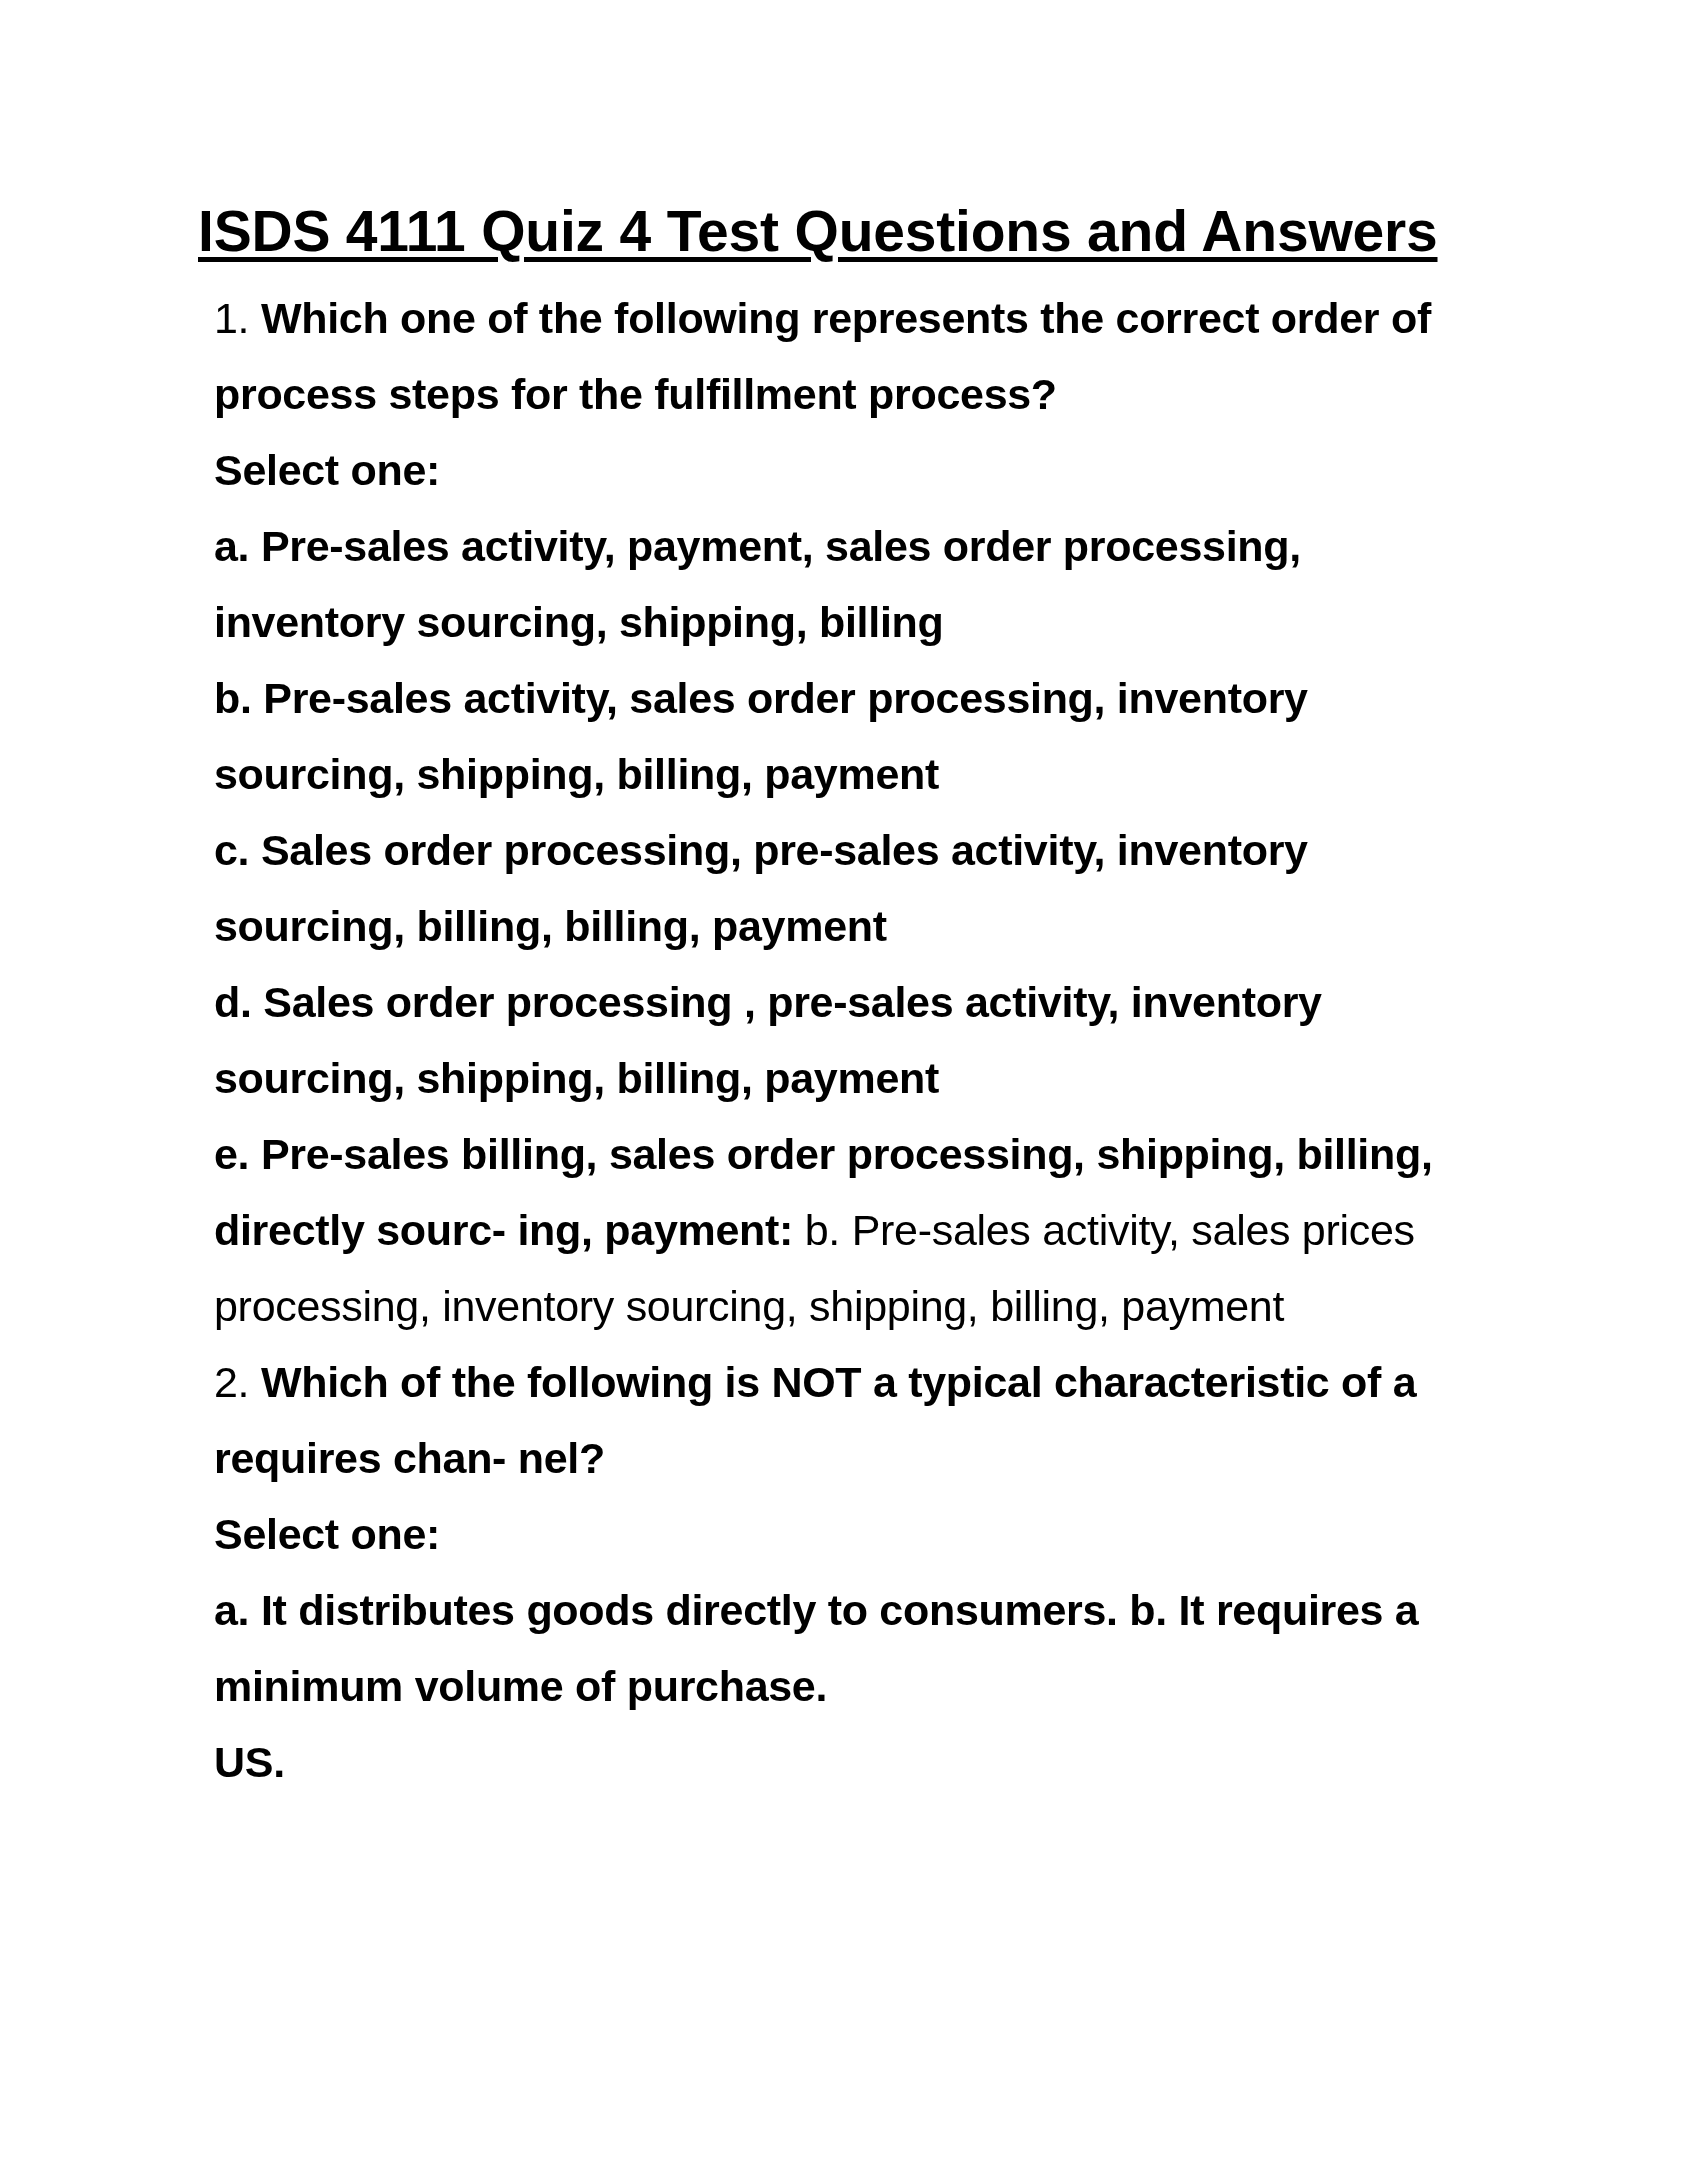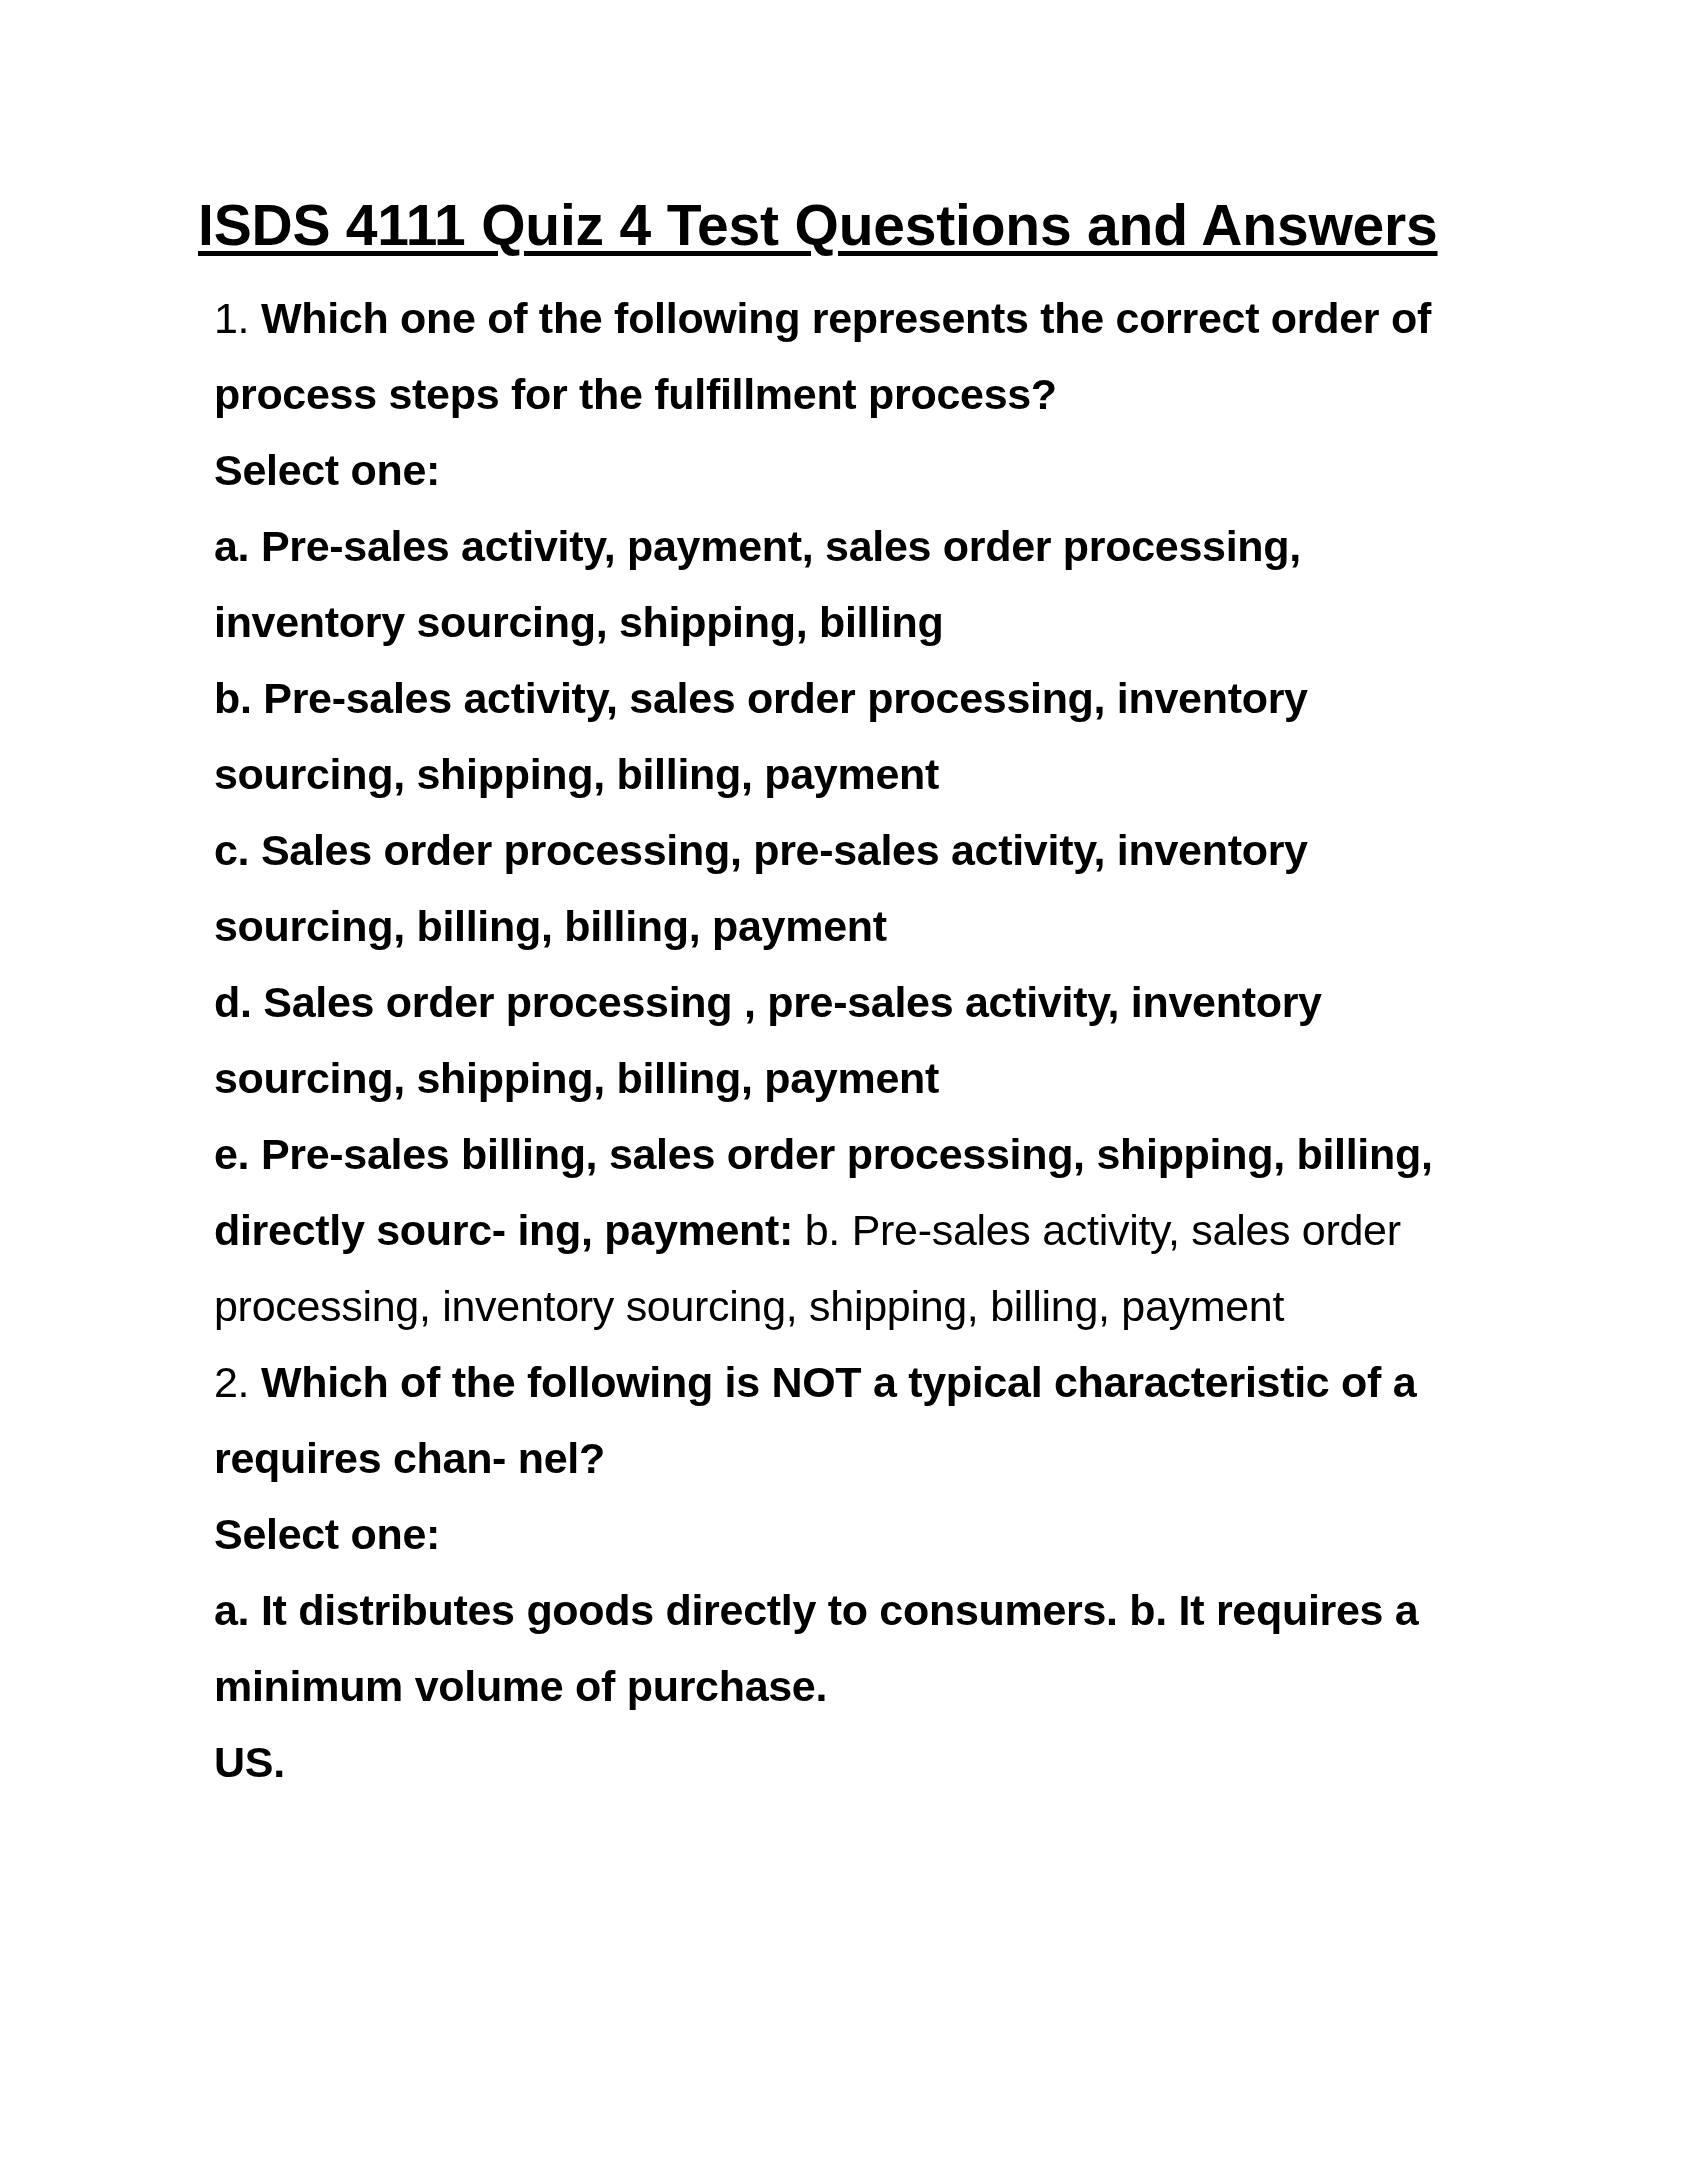--- a/index.html
+++ b/index.html
@@ -18,21 +18,21 @@
   .page {
     position: absolute;
     left: 0; top: 0;
     width: 1683px;
     height: 2178px;
     background: #ffffff;
   }
   .doc-title {
     position: absolute;
     left: 198px;
-    top: 192px;
+    top: 198px;
     margin: 0;
     font-size: 57px;
     line-height: 66px;
     font-weight: bold;
     text-decoration: underline;
     text-decoration-thickness: 5px;
     text-underline-offset: 6px;
     white-space: nowrap;
     letter-spacing: -0.2px;
   }
@@ -92,21 +92,21 @@
     <div class="line">
       <span class="seg-bold">d. Sales order processing , pre-sales activity, inventory</span>
     </div>
     <div class="line">
       <span class="seg-bold">sourcing, shipping, billing, payment</span>
     </div>
     <div class="line">
       <span class="seg-bold">e. Pre-sales billing, sales order processing, shipping, billing,</span>
     </div>
     <div class="line">
-      <span class="seg-bold">directly sourc- ing, payment:</span><span class="seg-normal"> b. Pre-sales activity, sales order</span>
+      <span class="seg-bold">directly sourc- ing, payment:</span><span class="seg-normal"> b. Pre-sales activity, sales prices</span>
     </div>
     <div class="line">
       <span class="seg-normal">processing, inventory sourcing, shipping, billing, payment</span>
     </div>
     <div class="line">
       <span class="seg-normal">2. </span><span class="seg-bold">Which of the following is NOT a typical characteristic of a</span>
     </div>
     <div class="line">
       <span class="seg-bold">requires chan- nel?</span>
     </div>

